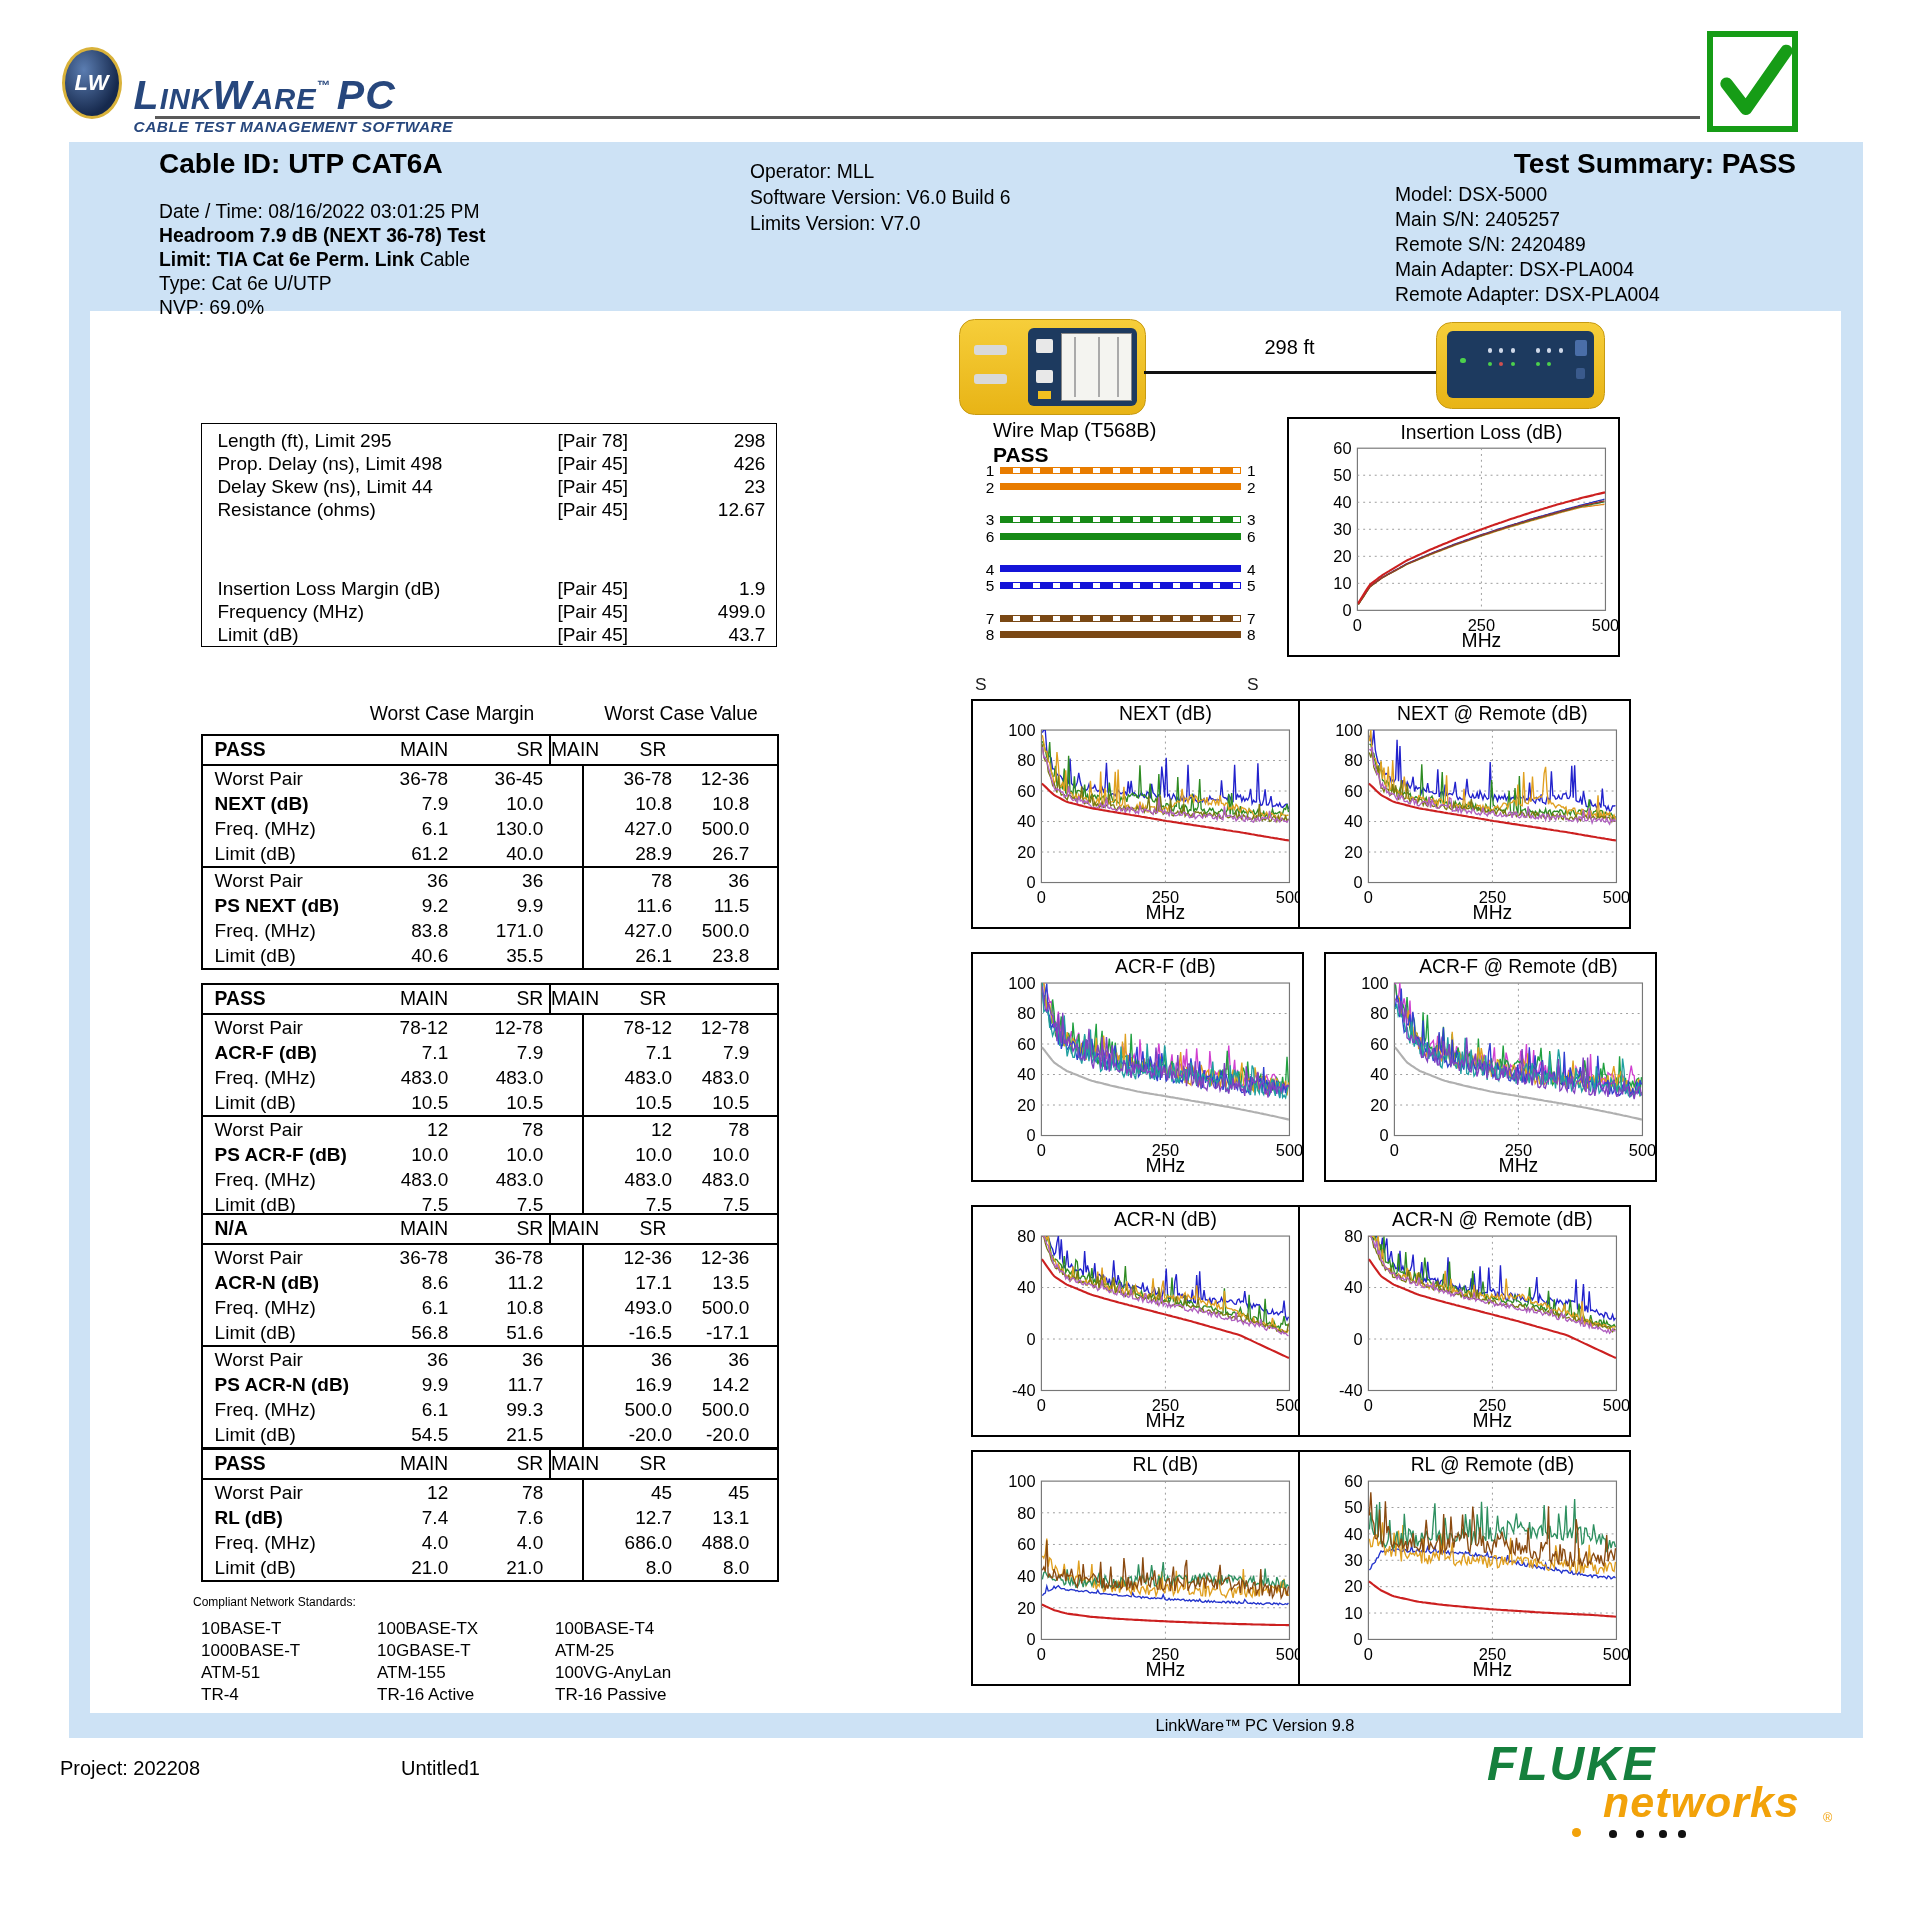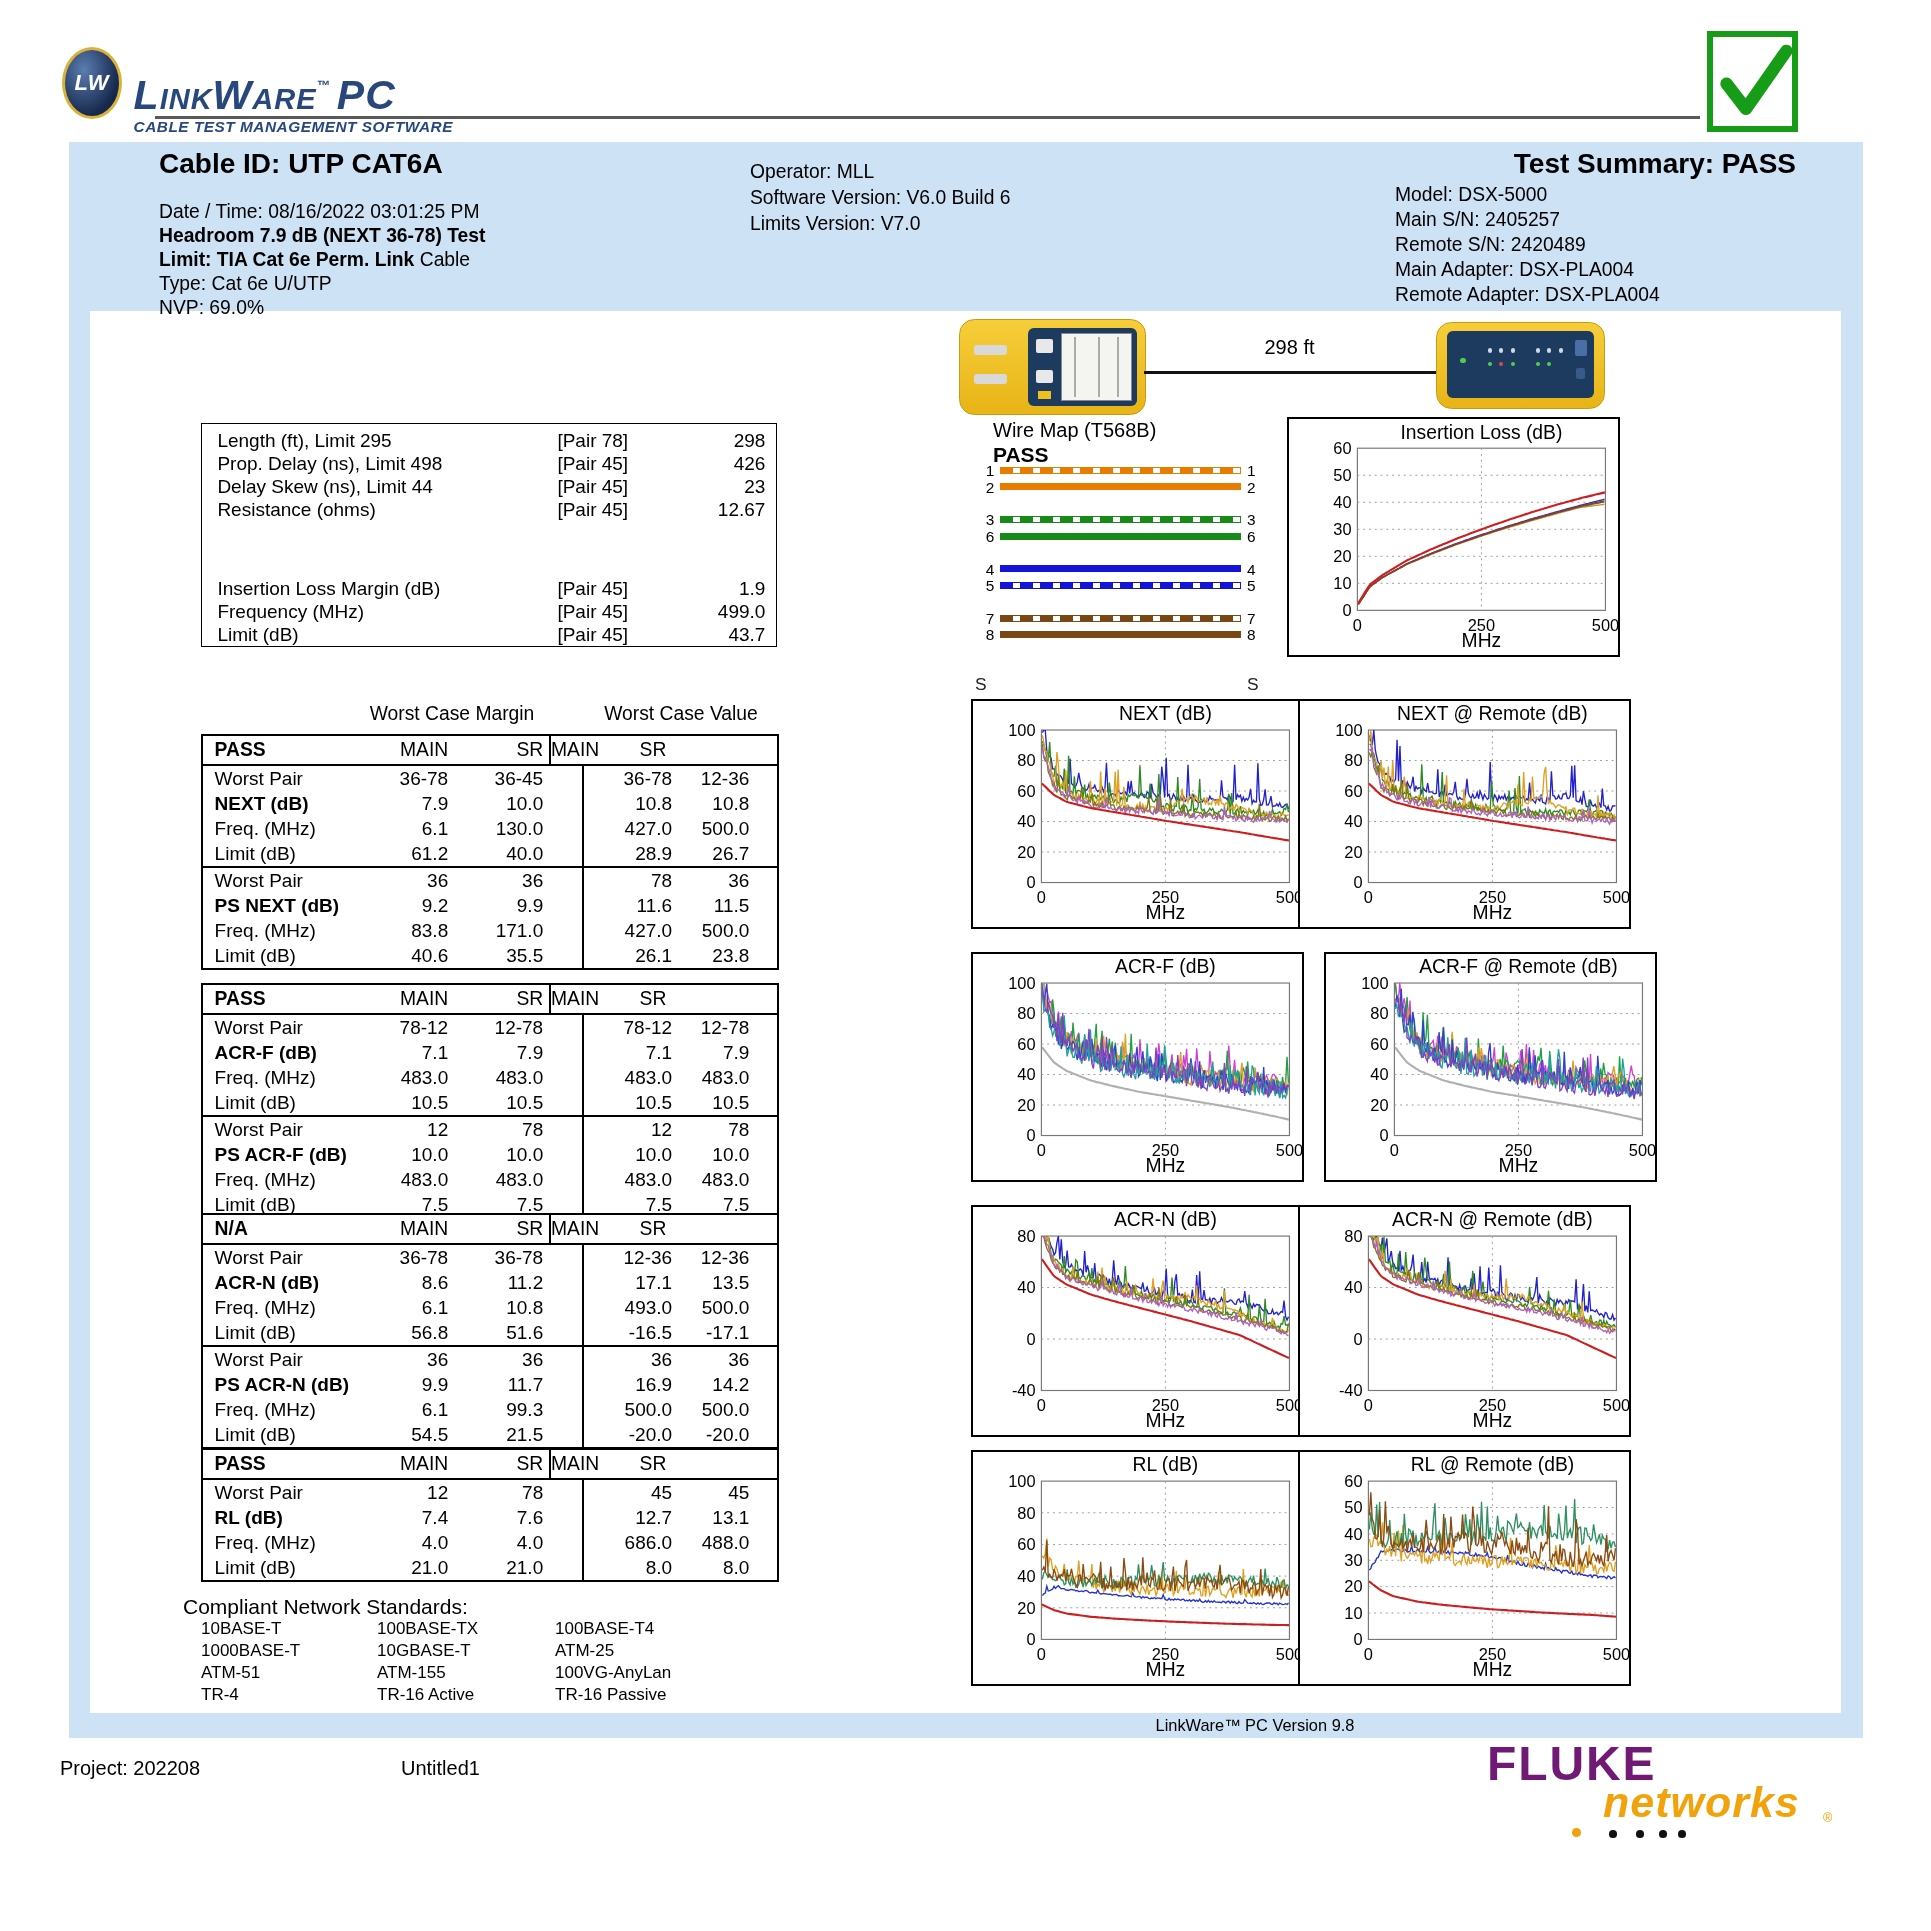--- a/index.html
+++ b/index.html
@@ -70,29 +70,29 @@
   .wcrow .c0{padding-left:11.6px;}
   .wcrow .r{text-align:right;}
   .wcrow .c1,.wcrow .c2{padding-right:5.8px;}
   .wcrow .c4{border-left:2.4px solid #000;padding-right:3.9px;}
   .wcrow .c5{padding-right:9.7px;}
   .wchead{border-bottom:2.9px solid #000;}
   .blocksep{border-top:2.4px solid #000;}
   .metric .c0{font-weight:bold;}
   .status{font-weight:bold;font-size:20px;}
 
-  .std-title{left:183px;top:1595px;font-size:21px;}
+  .std-title{left:193px;top:1595px;font-size:12px;}
   .std-grid{left:201px;top:1618px;width:579px;display:grid;grid-template-columns:176px 178px 207px;font-size:17px;line-height:22px;}
 
   .version{left:869px;top:1716px;width:772px;text-align:center;font-size:16.4px;}
 
   
   .foot-proj{left:60px;top:1757px;font-size:20px;}
   .foot-file{left:401px;top:1757px;font-size:20px;}
-  .fluke{left:1487px;top:1736px;font-size:48px;font-weight:800;letter-spacing:1.9px;color:#701a75;}
+  .fluke{left:1487px;top:1736px;font-size:48px;font-weight:800;font-style:italic;letter-spacing:1.9px;color:#15803d;}
   .networks{left:1603px;top:1778px;font-size:43px;font-weight:bold;font-style:italic;color:#f2a20a;letter-spacing:1px;}
   .reg{left:1823px;top:1811px;font-size:12.6px;color:#f2a20a;}
   .dot{position:absolute;border-radius:50%;}
 </style>
 </head>
 <body>
 
 <div class="page">
 
   <div class="abs logo">

